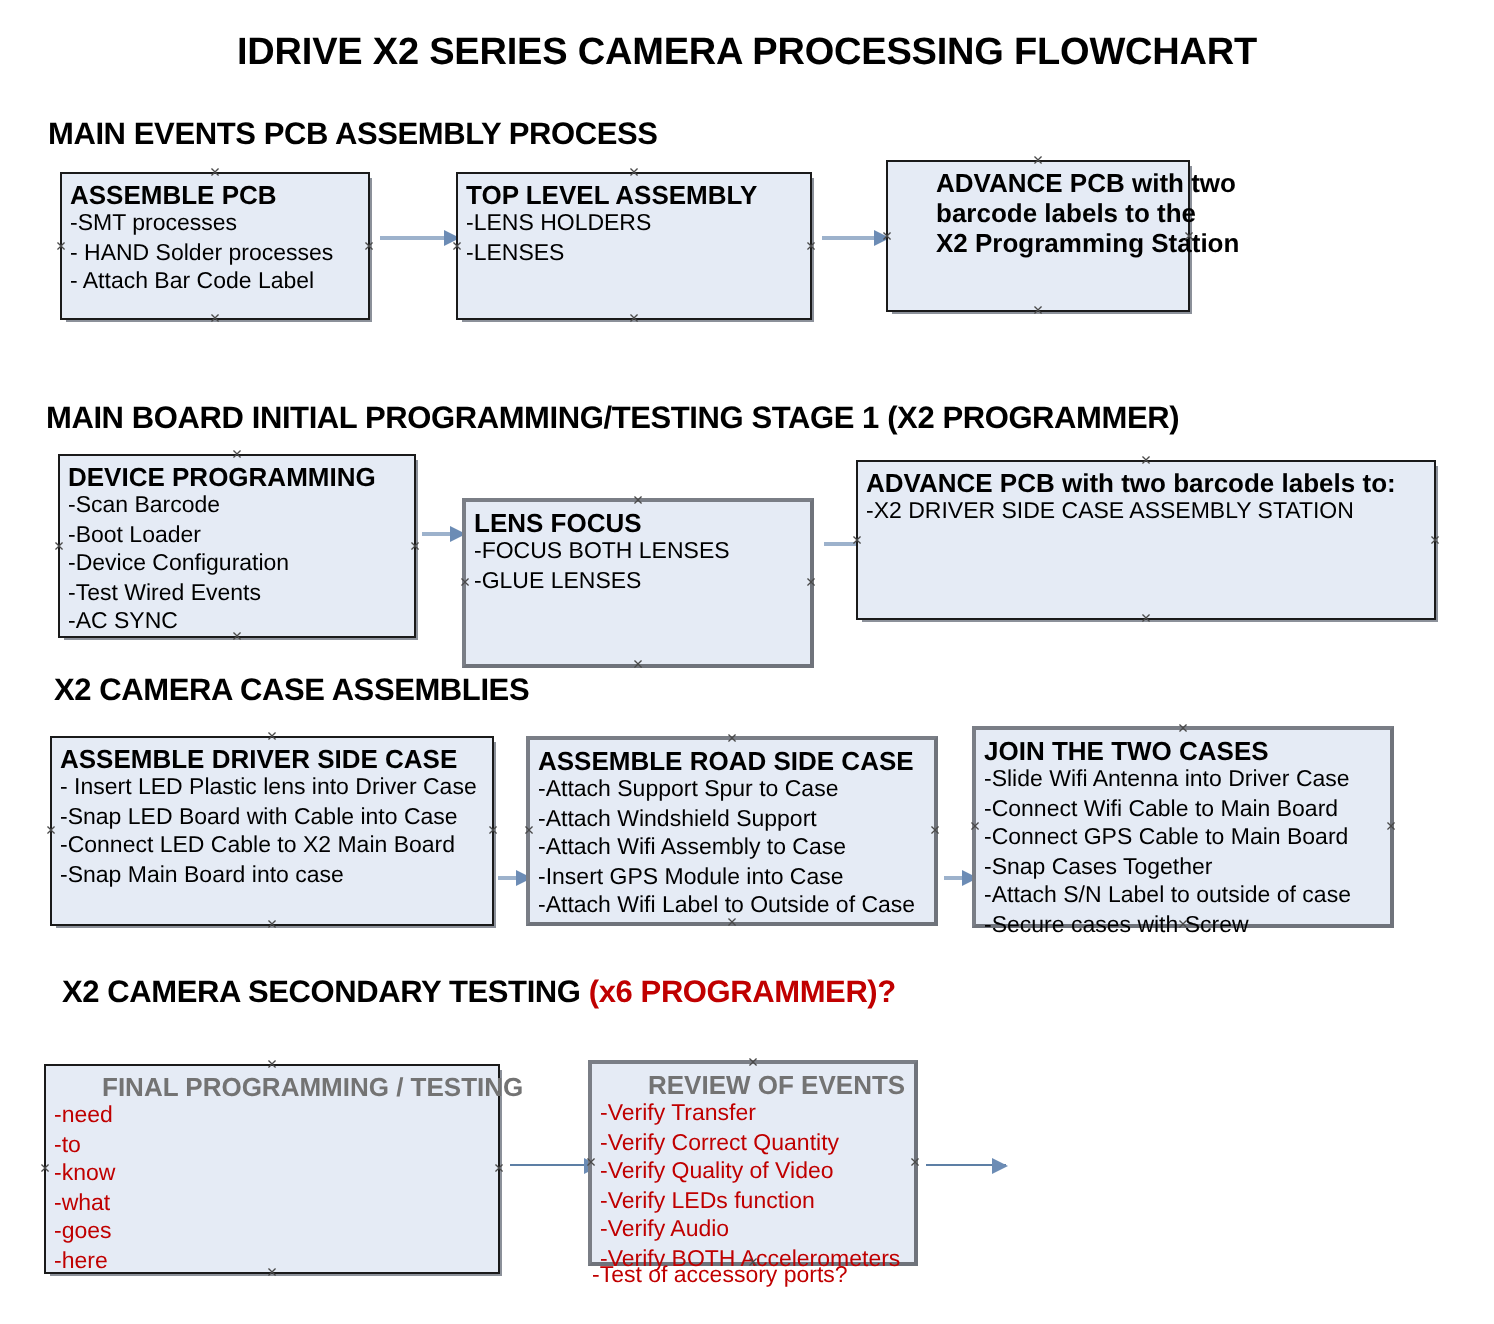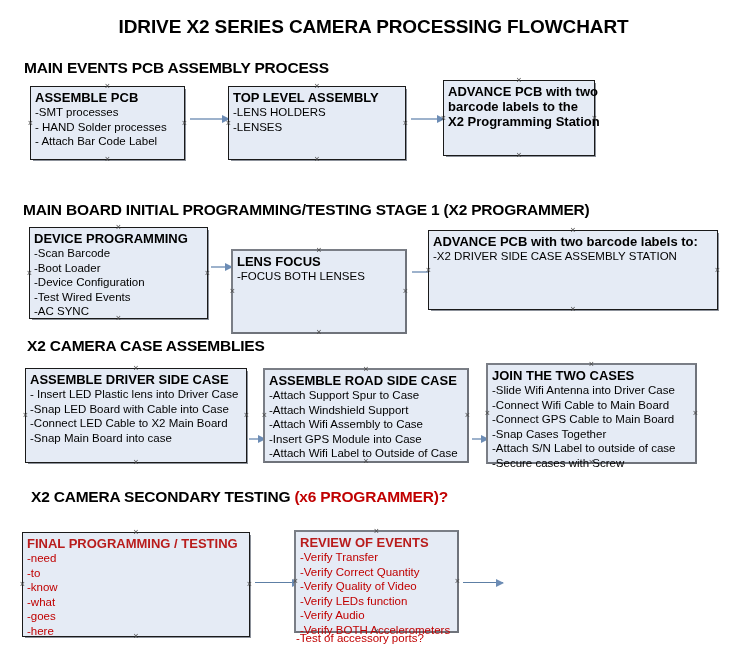--- a/index.html
+++ b/index.html
@@ -59,21 +59,21 @@
     position: relative;
     padding: 3px 4px 0 4px;
   }
   .node-title {
     font-size: 13px;
     font-weight: bold;
     color: #000000;
     line-height: 15px;
     white-space: nowrap;
   }
-  .node-title.red { color: #b91c1c; }
+  .node-title.red { color: #737373; margin-left: 24px; }
   .node-line {
     font-size: 11.5px;
     color: #000000;
     line-height: 14.5px;
     white-space: nowrap;
   }
   .node-line.red { color: #C00000; }
 
   
   .handle {
@@ -151,21 +151,21 @@
       <div class="node-line">-LENSES</div>
     </div>
     <span class="handle h-top"></span>
     <span class="handle h-bottom"></span>
     <span class="handle h-left"></span>
     <span class="handle h-right"></span>
   </div>
 
   <div class="arrow" style="left:411px; top:118px; width:33px;"></div>
 
-  <div class="node" style="left:443px; top:80px; width:152px; height:76px;">
+  <div class="node" style="left:443px; top:80px; width:152px; height:76px;padding-left:20px;">
     <div class="node-inner">
       <div class="node-title">ADVANCE PCB with two</div>
       <div class="node-title">barcode labels to the</div>
       <div class="node-title"> X2 Programming Station</div>
     </div>
     <span class="handle h-top"></span>
     <span class="handle h-bottom"></span>
     <span class="handle h-left"></span>
     <span class="handle h-right"></span>
   </div>
@@ -188,20 +188,21 @@
     <span class="handle h-left"></span>
     <span class="handle h-right"></span>
   </div>
 
   <div class="arrow" style="left:211px; top:266px; width:21px;"></div>
 
   <div class="node gray-border" style="left:231px; top:232px; width:176px; height:85px;margin-top:17px;">
     <div class="node-inner">
       <div class="node-title">LENS FOCUS</div>
       <div class="node-line">-FOCUS BOTH LENSES</div>
+      <div class="node-line">-GLUE LENSES</div>
     </div>
     <span class="handle h-top"></span>
     <span class="handle h-bottom"></span>
     <span class="handle h-left"></span>
     <span class="handle h-right"></span>
   </div>
 
   <div class="arrow" style="left:412px; top:271px; width:24px;"></div>
 
   <div class="node" style="left:428px; top:230px; width:290px; height:80px;">

